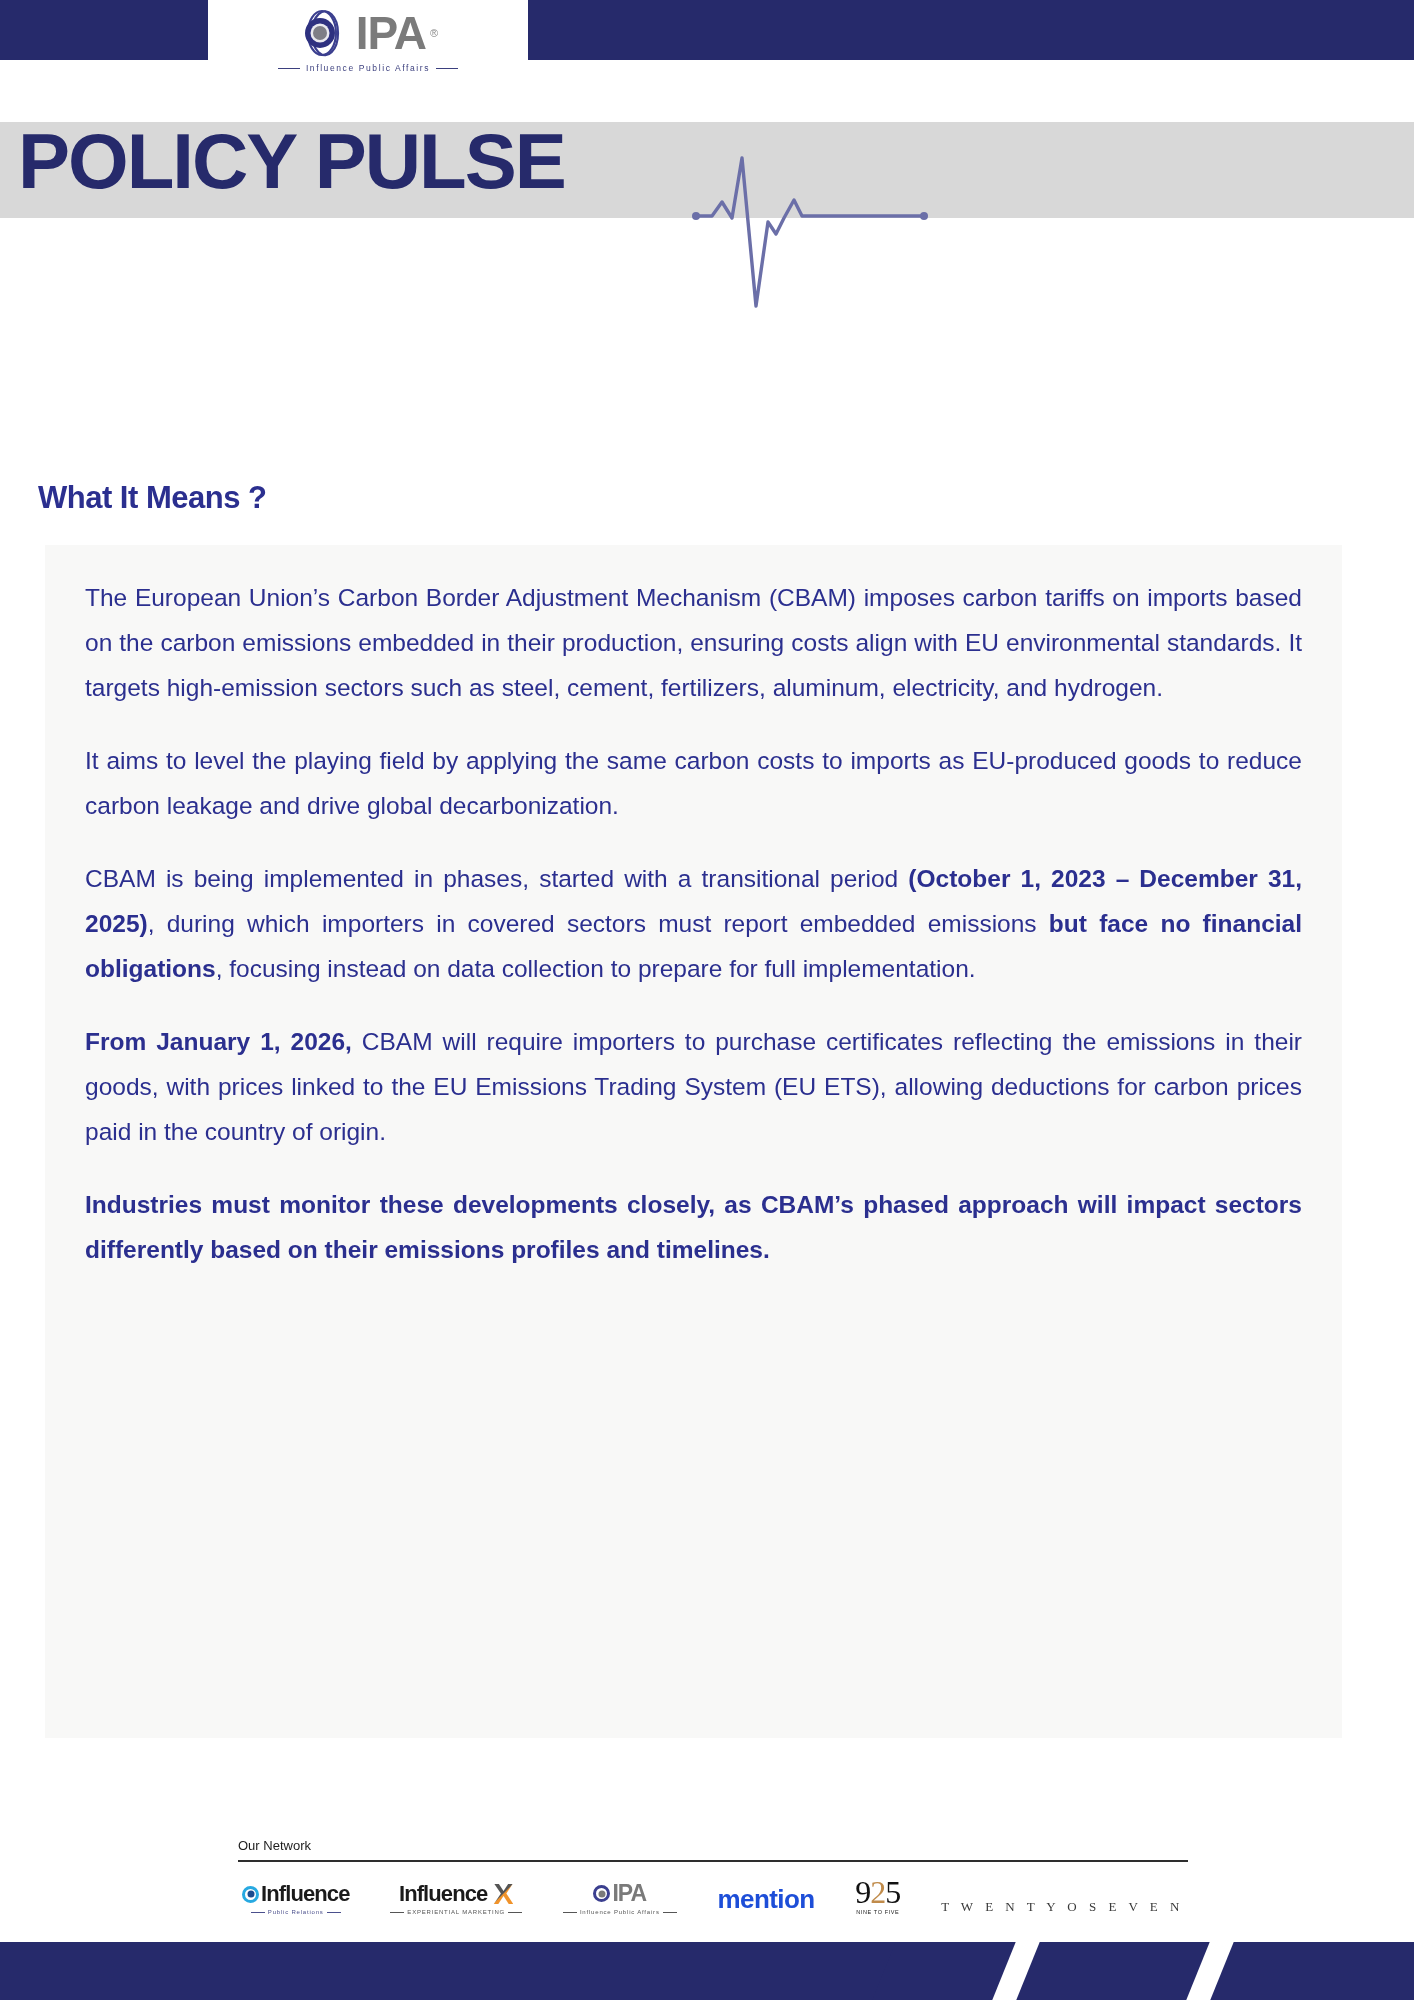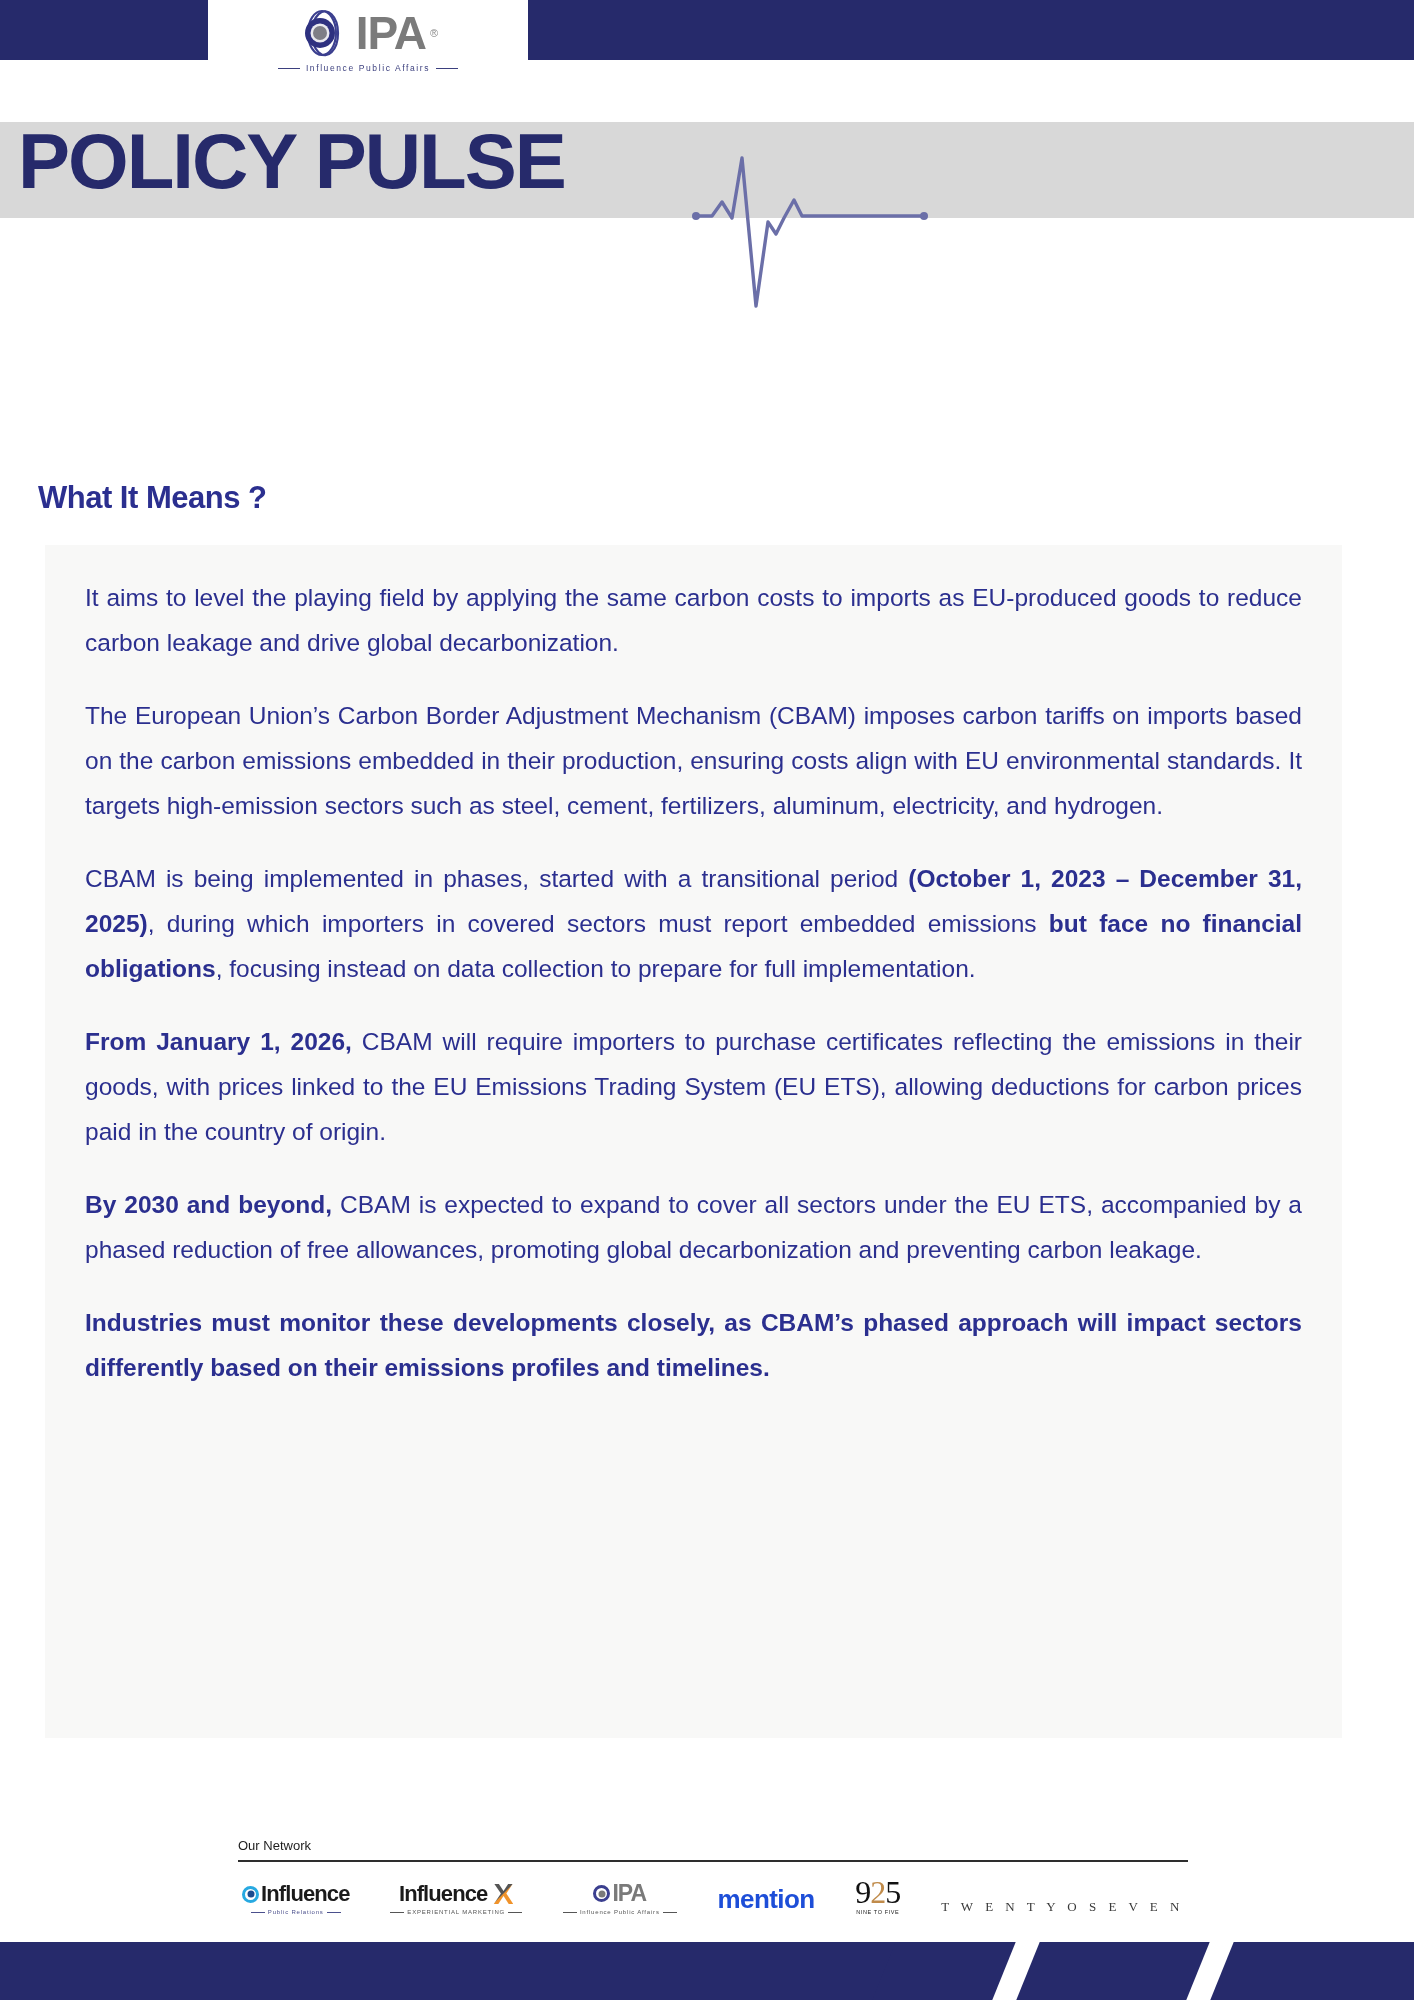--- a/index.html
+++ b/index.html
@@ -193,29 +193,28 @@
   <svg class="pulse-svg" width="240" height="170" viewBox="0 0 240 170">
     <circle cx="6" cy="78" r="4" fill="#6b6fa8"></circle>
     <polyline points="6,78 22,78 32,64 42,80 52,20 66,168 78,84 86,96 94,80 104,62 112,78 232,78" fill="none" stroke="#6b6fa8" stroke-width="3.4" stroke-linejoin="round" stroke-linecap="round"></polyline>
     <circle cx="234" cy="78" r="4" fill="#6b6fa8"></circle>
   </svg>
 
   <div class="subhead">What It Means ?</div>
 
   <div class="content-box">
 
+    <p class="para">The European Union’s Carbon Border Adjustment Mechanism (CBAM) imposes carbon tariffs on imports based on the carbon emissions embedded in their production, ensuring costs align with EU environmental standards. It targets high-emission sectors such as steel, cement, fertilizers, aluminum, electricity, and hydrogen.</p>
+
     <p class="para">It aims to level the playing field by applying the same carbon costs to imports as EU-produced goods to reduce carbon leakage and drive global decarbonization.</p>
 
-    <p class="para">The European Union’s Carbon Border Adjustment Mechanism (CBAM) imposes carbon tariffs on imports based on the carbon emissions embedded in their production, ensuring costs align with EU environmental standards. It targets high-emission sectors such as steel, cement, fertilizers, aluminum, electricity, and hydrogen.</p>
-
     <p class="para"><span>CBAM is being implemented in phases, started with a transitional period </span><b>(October 1, 2023 – December 31, 2025)</b><span>, during which importers in covered sectors must report embedded emissions </span><b>but face no financial obligations</b><span>, focusing instead on data collection to prepare for full implementation.</span></p>
 
     <p class="para"><b>From January 1, 2026,</b><span> CBAM will require importers to purchase certificates reflecting the emissions in their goods, with prices linked to the EU Emissions Trading System (EU ETS), allowing deductions for carbon prices paid in the country of origin.</span></p>
 
-    <p class="para"><b>By 2030 and beyond,</b><span> CBAM is expected to expand to cover all sectors under the EU ETS, accompanied by a phased reduction of free allowances, promoting global decarbonization and preventing carbon leakage.</span></p>
 
     <p class="para all-bold">Industries must monitor these developments closely, as CBAM’s phased approach will impact sectors differently based on their emissions profiles and timelines.</p>
   </div>
 
   <div class="network">
     <div class="network-label">Our Network</div>
     <div class="network-rule"></div>
     <div class="network-logos">
 
       <div class="nl">

